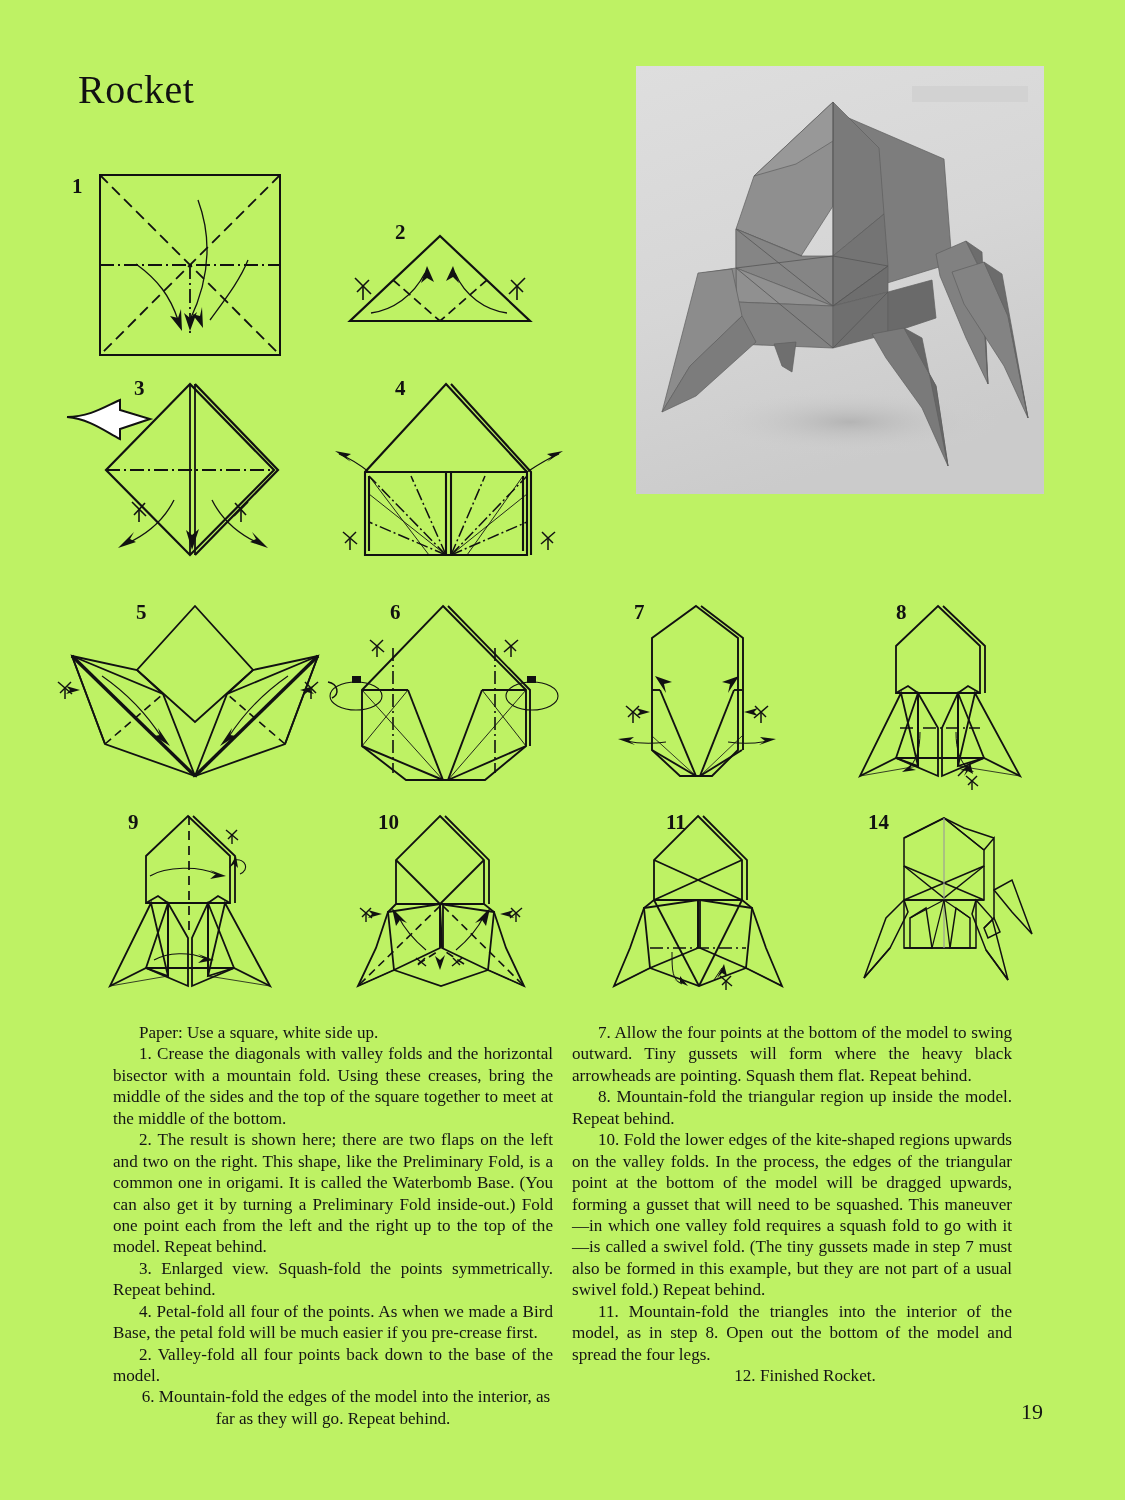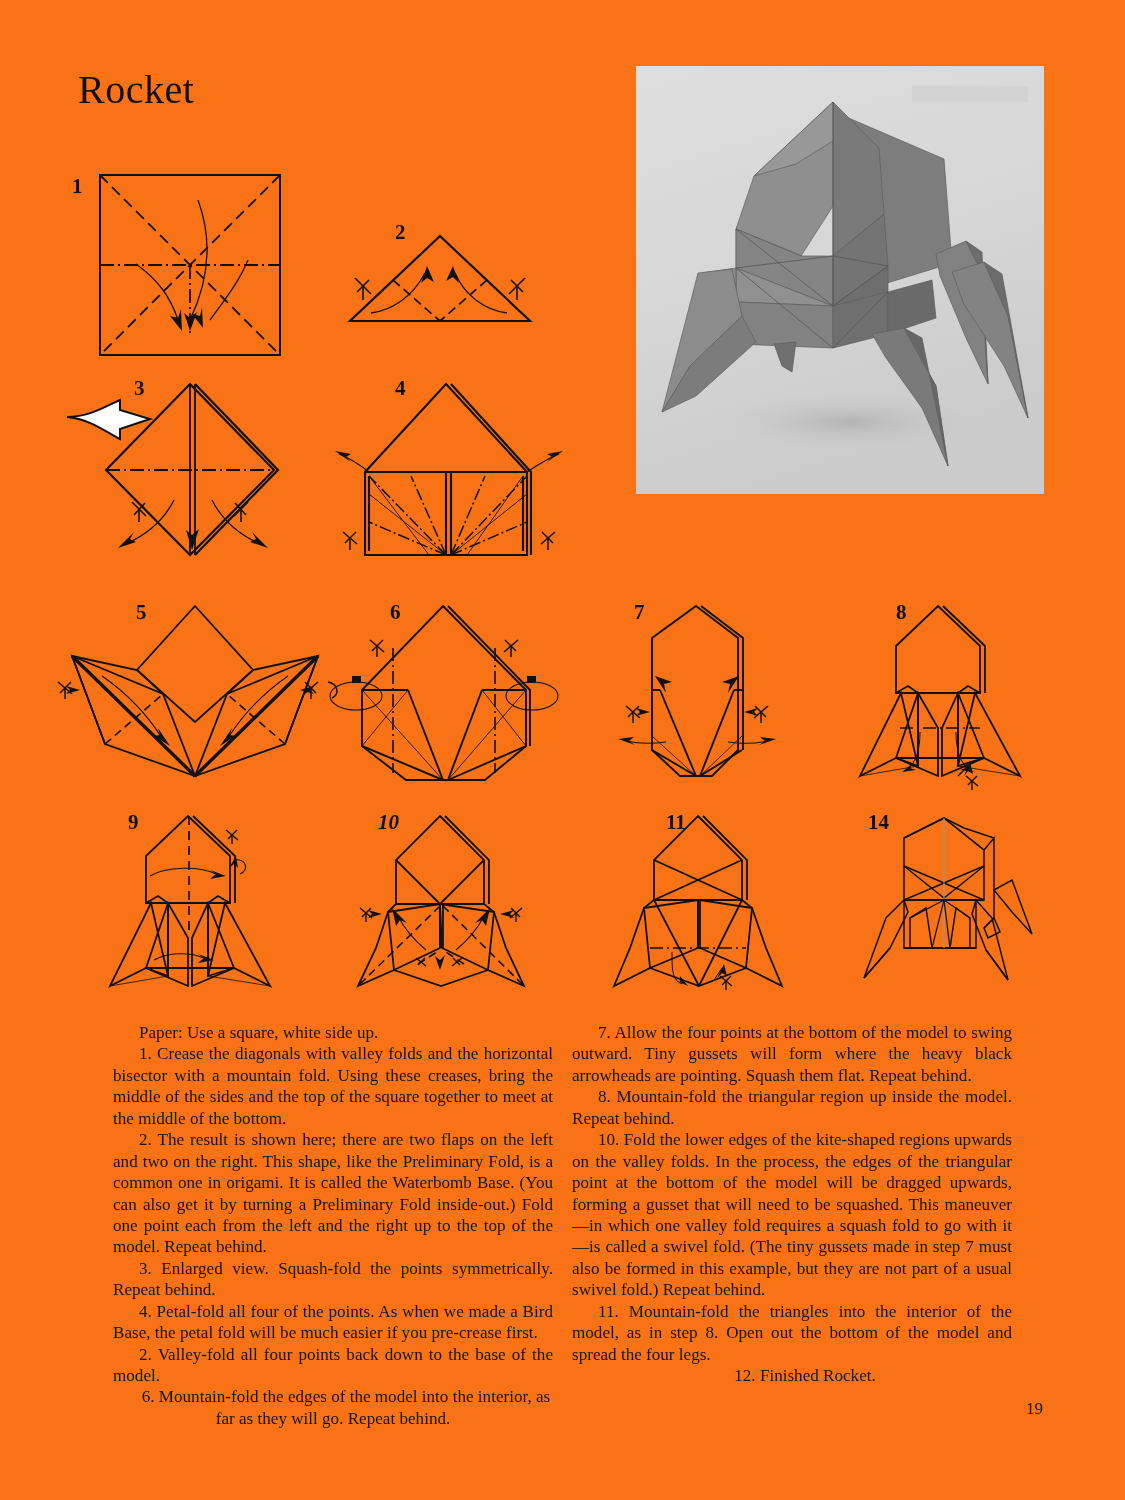--- a/index.html
+++ b/index.html
@@ -9,21 +9,21 @@
     background: #ffffff;
   }
   body {
     font-family: "Liberation Serif", "DejaVu Serif", serif;
     color: #111111;
   }
   #page {
     position: relative;
     width: 1125px;
     height: 1500px;
-    background: #f97316;
+    background: #bef264;
     overflow: hidden;
   }
 
   
   #page-title {
     position: absolute;
     left: 78px;
     top: 66px;
     font-size: 40px;
     letter-spacing: 0.5px;
@@ -76,21 +76,21 @@
     margin: 0;
     text-indent: 26px;
   }
   .para:last-child { text-align: center; }
 
   
   #folio {
     position: absolute;
     right: 82px;
     top: 1399px;
-    font-size: 17px;
+    font-size: 22px;
     color: #141414;
   }
 </style>
 </head>
 <body>
 
 <div id="page">
 
   <div id="page-title">Rocket</div>
 
@@ -545,21 +545,21 @@
       </g>
 
       <g stroke="#111" stroke-width="1.4" fill="none">
         <line x1="138" y1="22" x2="150" y2="32"></line>
         <line x1="140" y1="31" x2="149" y2="22"></line>
         <line x1="144" y1="27" x2="144" y2="36"></line>
       </g>
     </svg>
   </div>
 
-  <div class="diagram" style="left:336px; top:808px;font-style:italic;">
+  <div class="diagram" style="left:336px; top:808px;">
     <div class="step-num" style="left:42px; top:2px;">10</div>
     <svg width="220" height="190" viewBox="0 0 220 190">
       <g fill="none" stroke="#111" stroke-width="1.8">
         <path d="M104,8 L148,52 L148,96 L60,96 L60,52 Z"></path>
         <path d="M109,8 L153,52 L153,96"></path>
         <line x1="60" y1="52" x2="104" y2="96"></line>
         <line x1="148" y1="52" x2="104" y2="96"></line>
         <path d="M60,96 L52,104 L40,140 L22,178 L58,162"></path>
         <path d="M148,96 L158,104 L170,140 L188,178 L152,162"></path>
         <path d="M52,104 L104,96 L104,140 L58,162 Z"></path>

